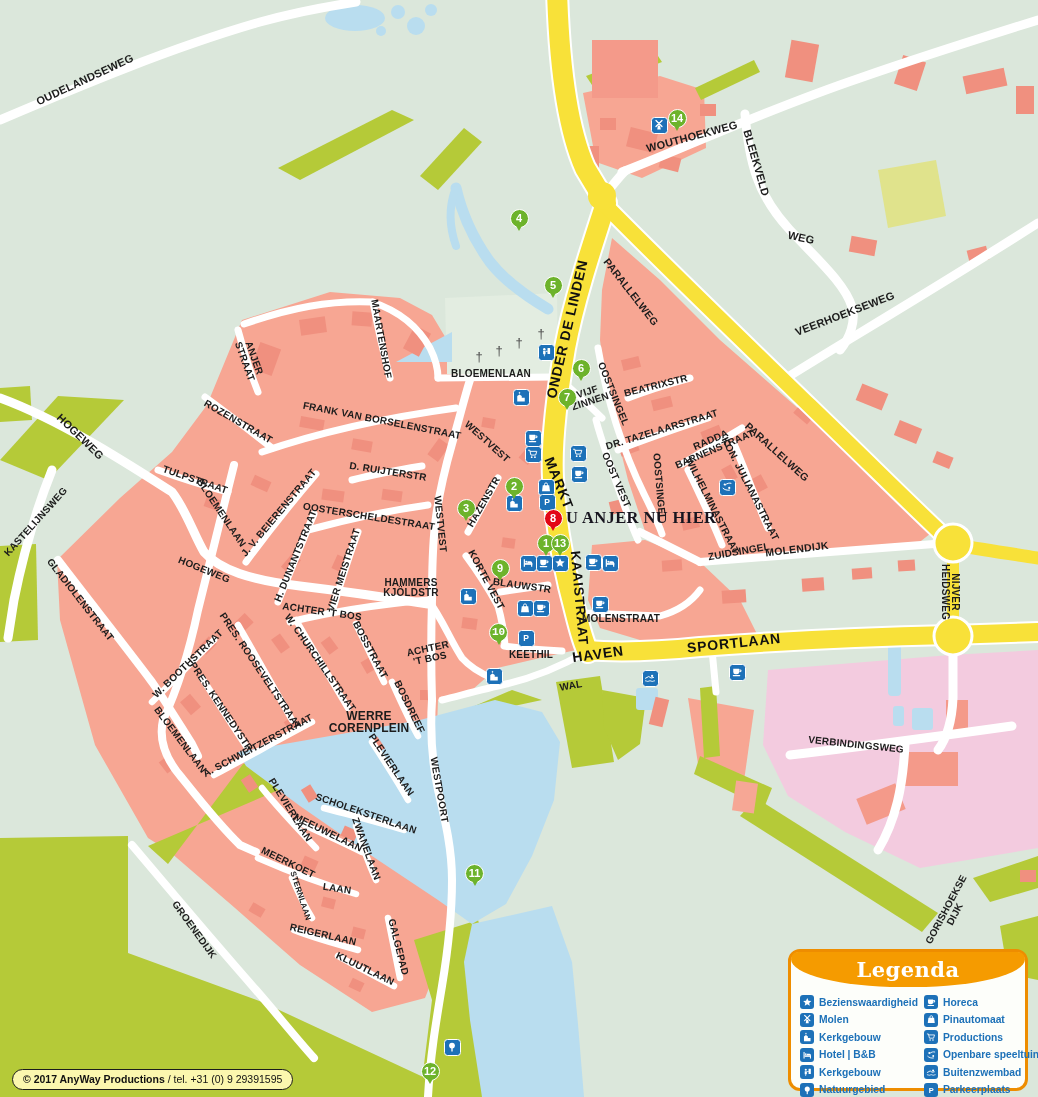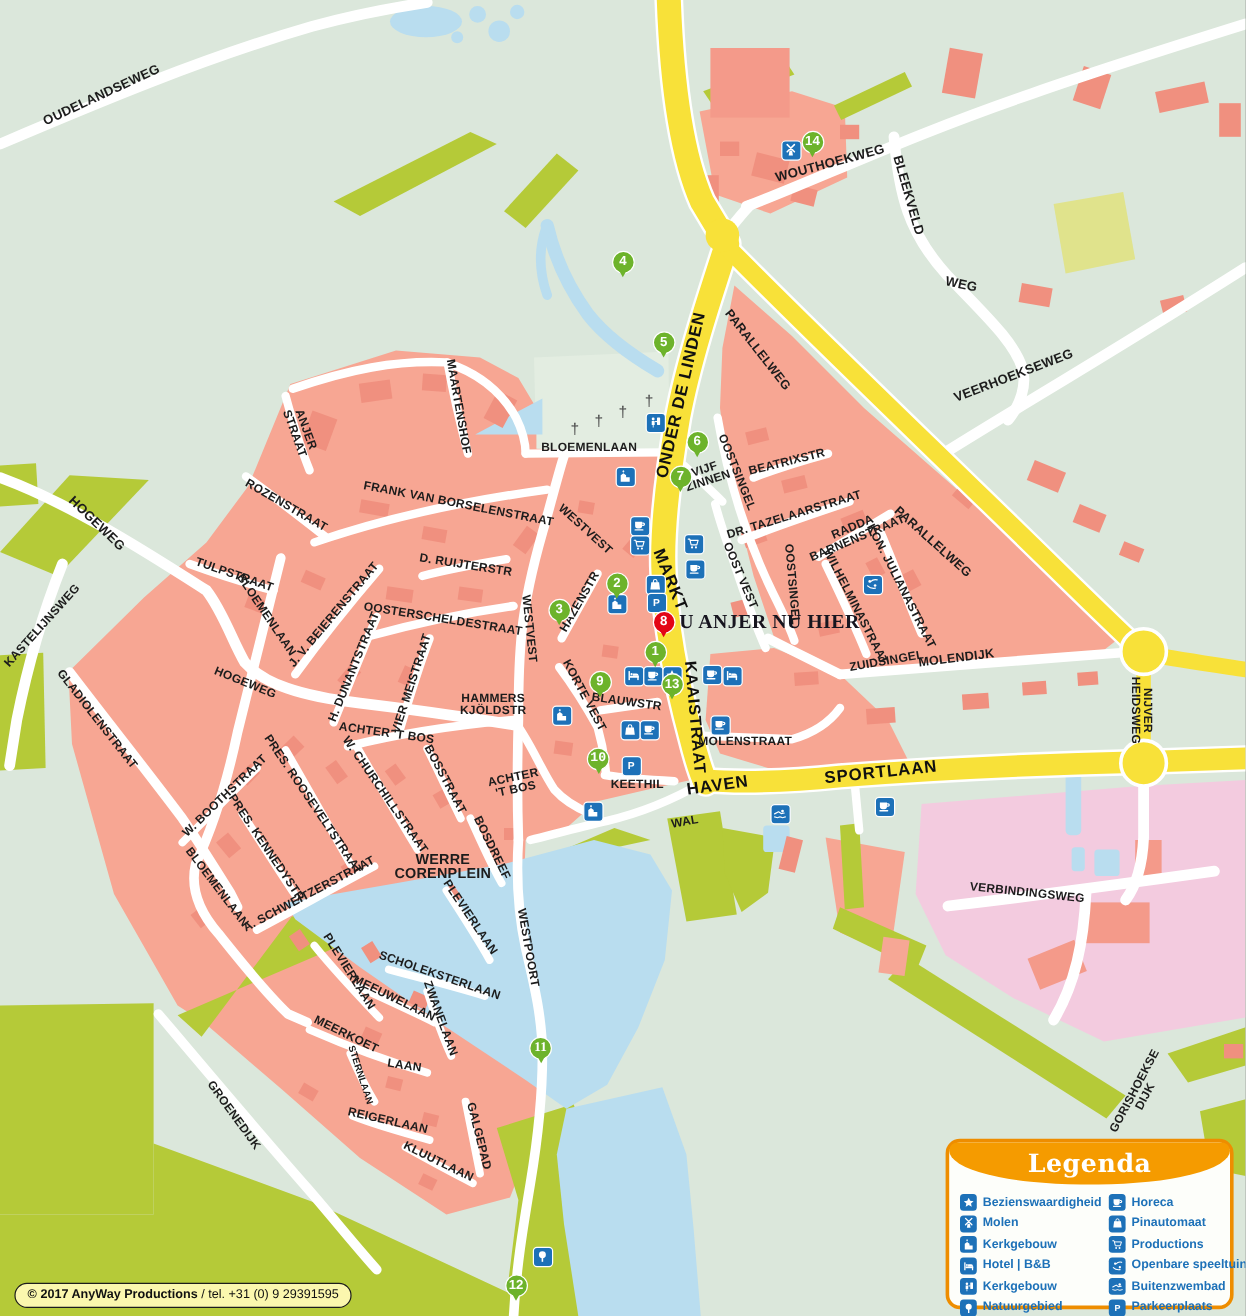--- a/index.html
+++ b/index.html
@@ -540,23 +540,23 @@
       <div class="marker" style="left: 536.5px; top: 533.5px;">1</div>
       <div class="marker" style="left: 504.5px; top: 476.5px;">2</div>
       <div class="marker" style="left: 456.5px; top: 498.5px;">3</div>
       <div class="marker" style="left: 509.5px; top: 208.5px;">4</div>
       <div class="marker" style="left: 543.5px; top: 275.5px;">5</div>
       <div class="marker" style="left: 571.5px; top: 358.5px;">6</div>
       <div class="marker" style="left: 557.5px; top: 387.5px;">7</div>
       <div class="marker red" style="left: 543.5px; top: 508.5px;">8</div>
       <div class="marker" style="left: 490.5px; top: 558.5px;">9</div>
       <div class="marker" style="left: 489px; top: 622.5px; font-family: Liberation Mono, monospace;">10</div>
-      <div class="marker" style="left: 441px; top: 863.5px; font-family: Liberation Serif, serif;">11</div>
+      <div class="marker" style="left: 465px; top: 863.5px;">11</div>
       <div class="marker" style="left: 420.5px; top: 1061.5px;">12</div>
-      <div class="marker" style="left: 550.5px; top: 533.5px; margin-top: 27px;">13</div>
+      <div class="marker" style="left: 550.5px; top: 533.5px;">13</div>
       <div class="marker" style="left: 667.5px; top: 108.5px;">14</div>
     </div>
 
   <div class="yah" style="left:566px;top:518px">U ANJER NU HIER</div>
 
   <div class="legend">
     <div class="legend-header">
       <span class="legend-title">Legenda</span>
     </div>
     <div class="legend-body">

